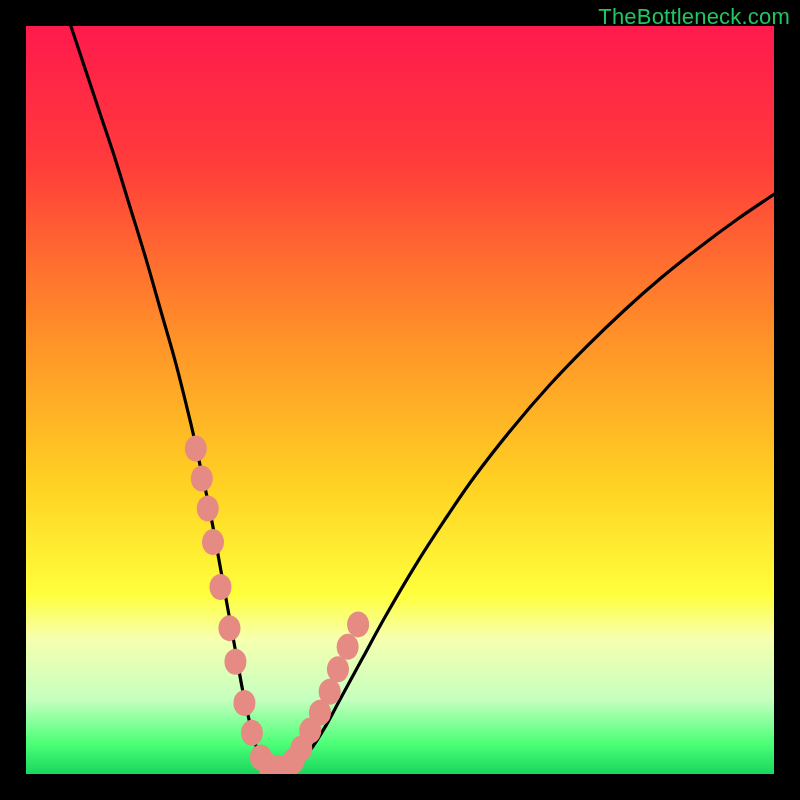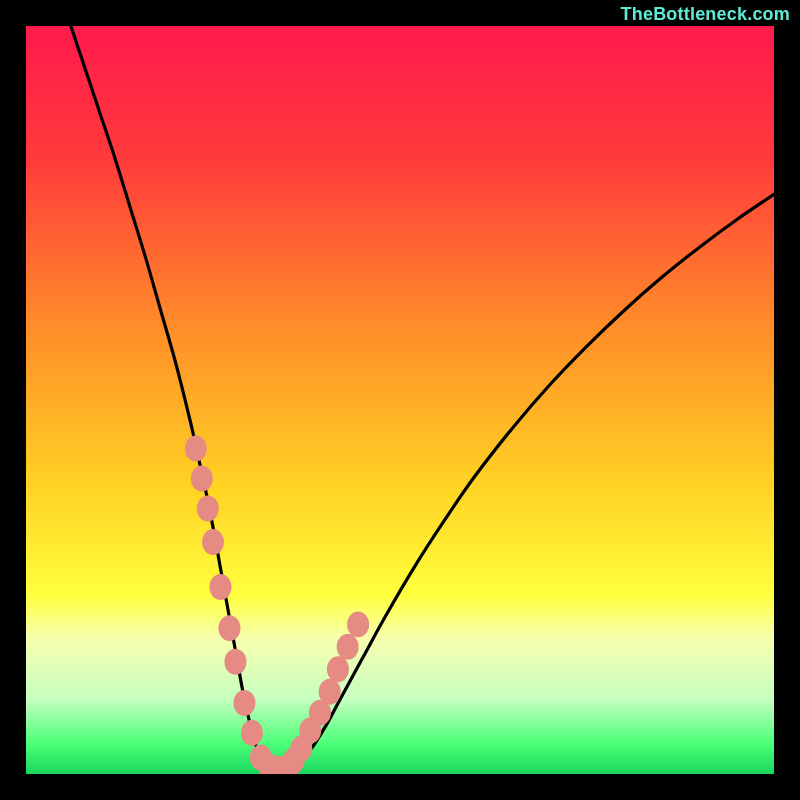--- a/index.html
+++ b/index.html
@@ -23,23 +23,23 @@
     left: 26px;
     top: 26px;
     width: 748px;
     height: 748px;
   }
   .watermark {
     position: absolute;
     top: 4px;
     right: 10px;
     font-family: Arial, Helvetica, sans-serif;
-    font-size: 18px;
-    font-weight: 700;
-    color: #5eead4;
+    font-size: 22px;
+    font-weight: 400;
+    color: #22c55e;
     letter-spacing: 0.2px;
   }
 </style>
 </head>
 <body>
 
 <div class="frame">
   <svg class="plot" viewBox="0 0 748 748" preserveAspectRatio="none">
     <defs>
       <linearGradient id="bg-grad" x1="0" y1="0" x2="0" y2="1">

